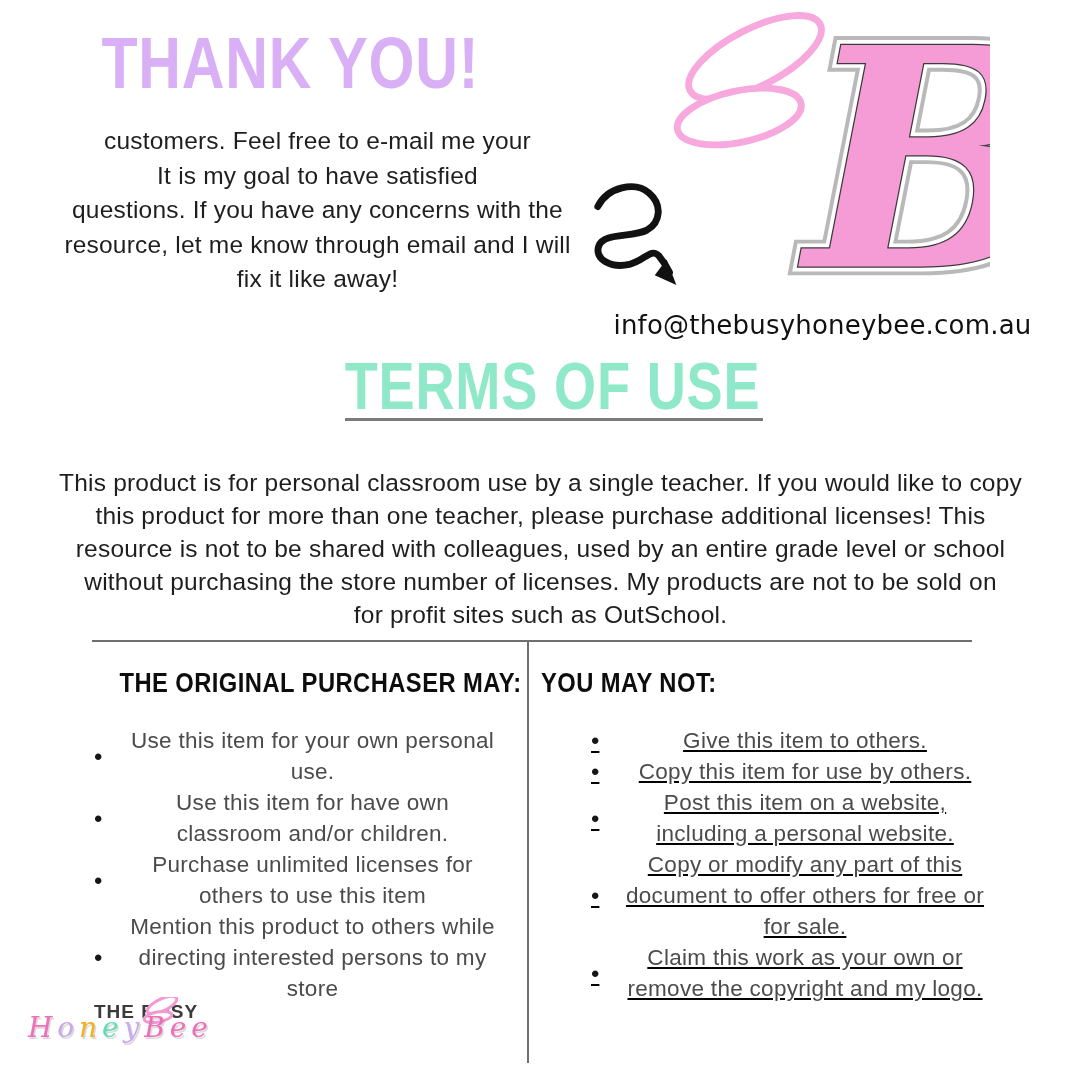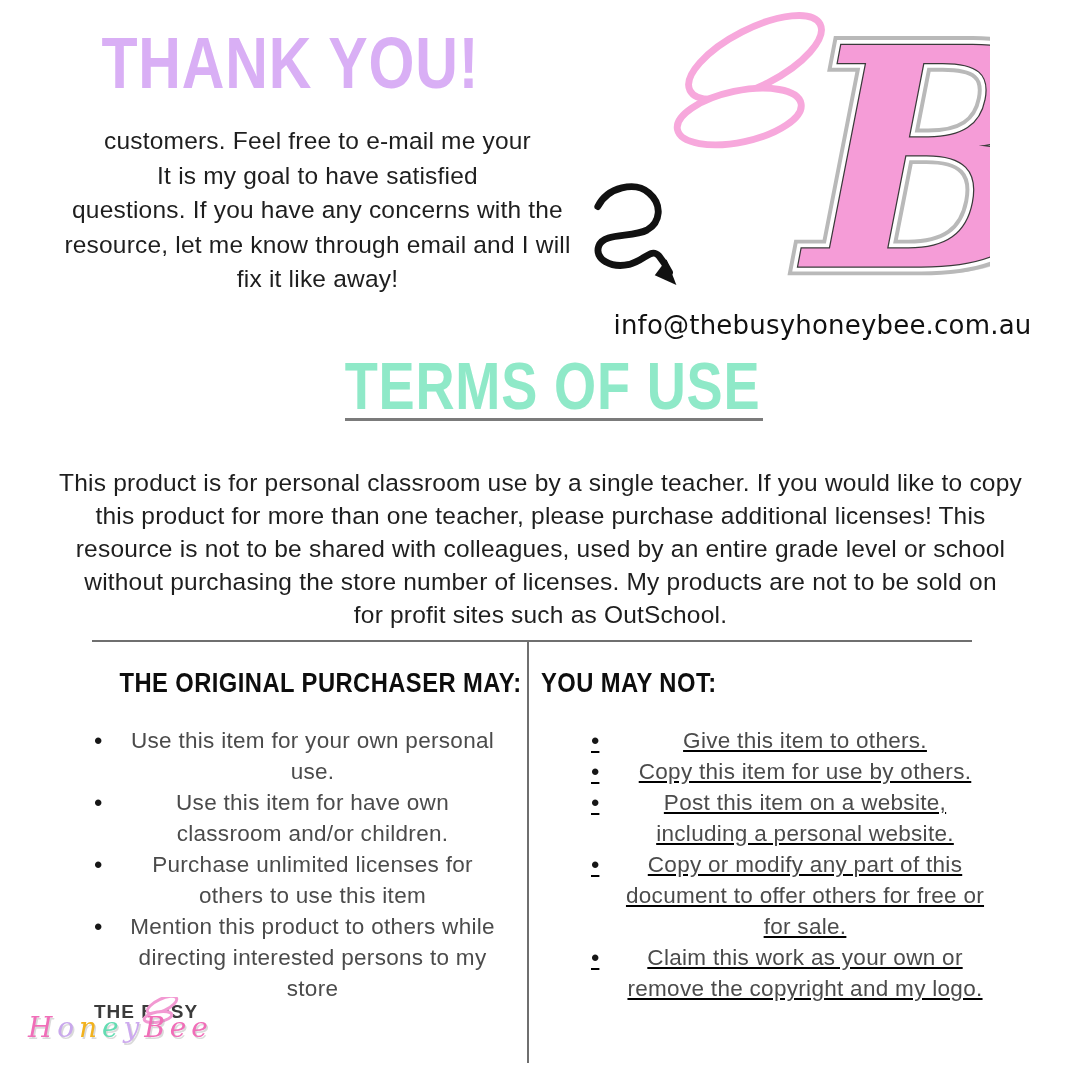--- a/index.html
+++ b/index.html
@@ -72,21 +72,21 @@
   .vline{position:absolute;left:527px;top:640px;width:2px;height:423px;background:var(--line-gray);}
 
   .col{position:absolute;top:656px;}
   .col-left{left:92px;width:435px;}
   .col-right{left:529px;width:456px;text-decoration:underline;}
   .col-heading{
     font-weight:800;font-size:27px;color:#0d0d0d;
     letter-spacing:.5px;padding-top:12px;margin-bottom:26px;white-space:nowrap;
   }
   ul.bullets{list-style:none;}
-  .bullet-item{display:flex;align-items:flex-start;}
+  .bullet-item{display:flex;align-items:center;}
   .col-left .bullet-item{padding-left:2px;padding-right:30px;}
   .col-right .bullet-item{padding-left:62px;padding-right:0;}
   .bullet-dot{width:34px;flex:0 0 34px;color:#161616;font-size:24px;line-height:31px;}
   .bullet-dot::before{content:"\2022";}
   .bullet-text{
     flex:1;text-align:center;color:var(--bullet-gray);
     font-size:22.5px;line-height:31px;letter-spacing:.3px;
   }
 
   .footer-logo{position:absolute;left:24px;top:995px;width:230px;height:85px;}

